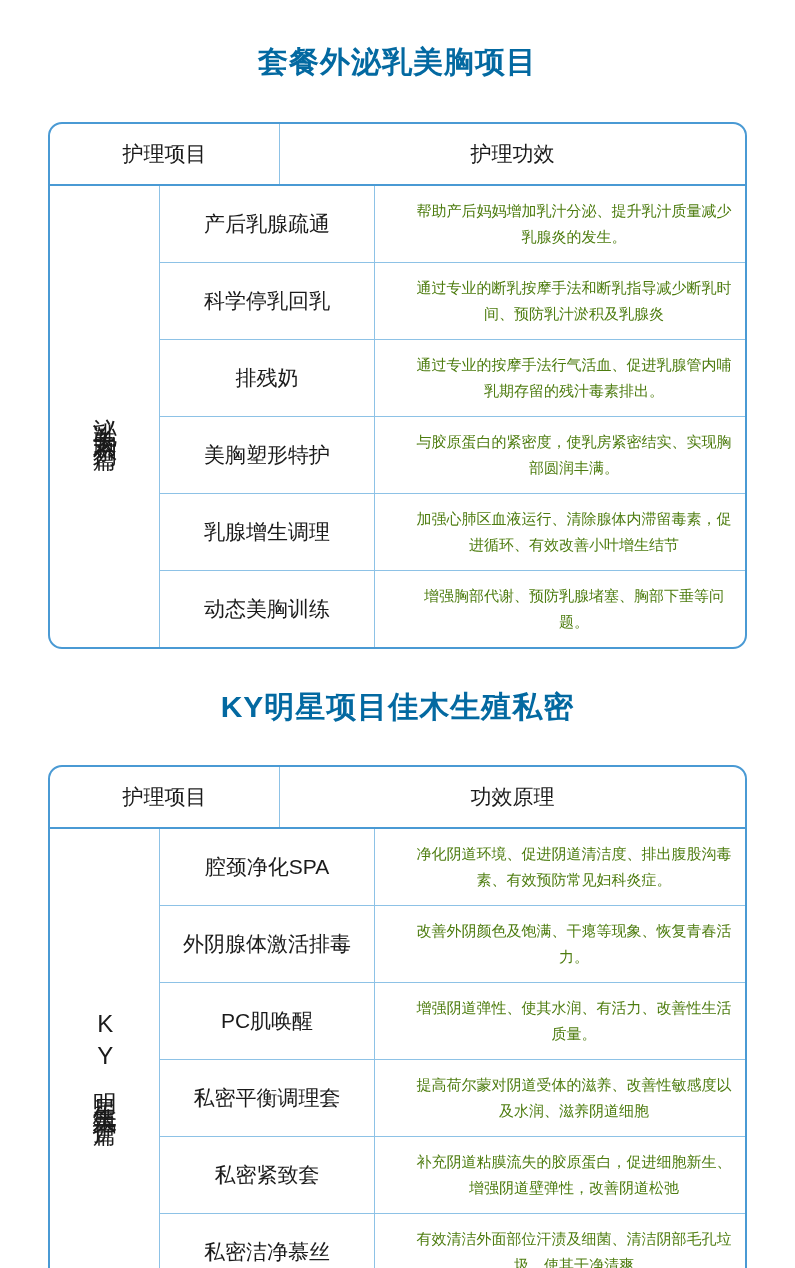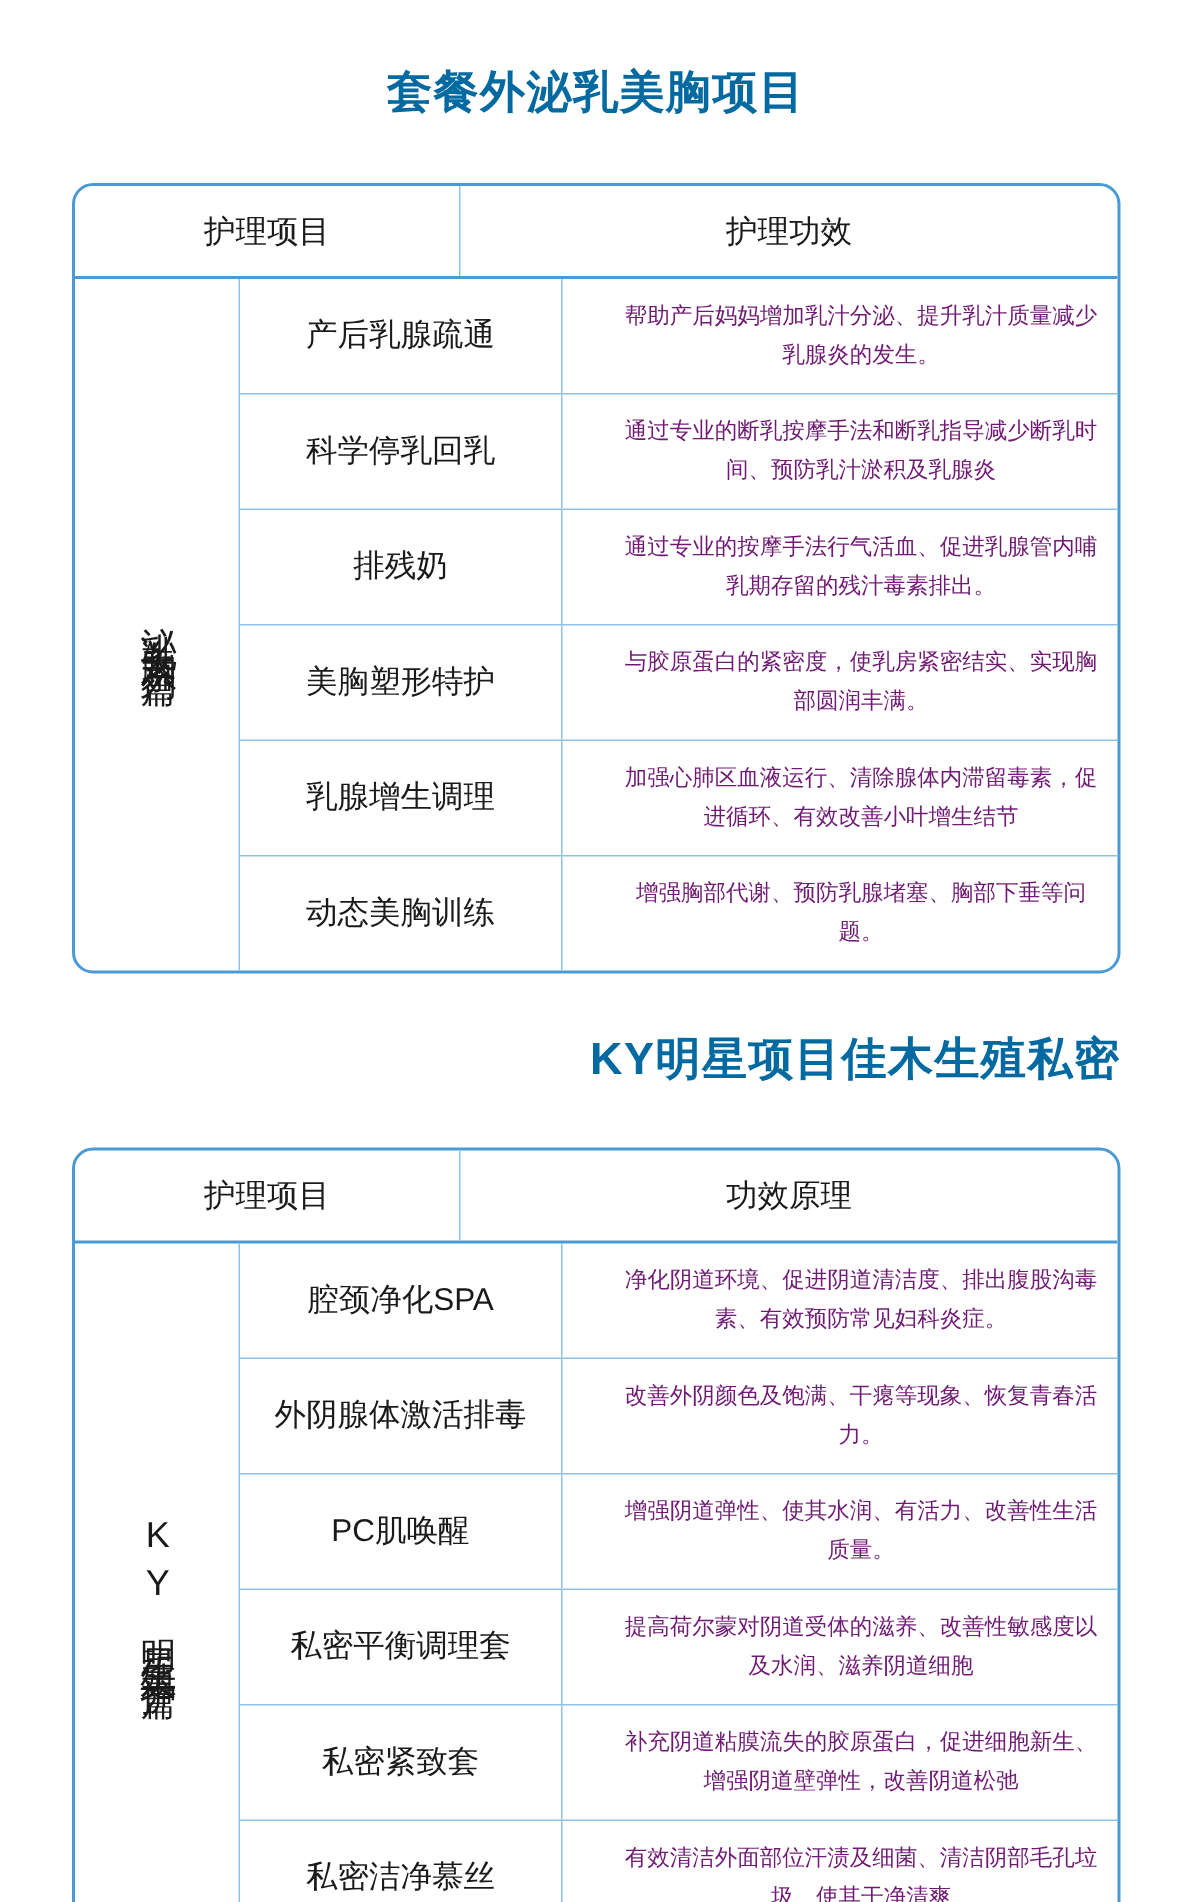--- a/index.html
+++ b/index.html
@@ -23,42 +23,42 @@
   }
   .section-title {
     text-align: center;
     color: #0369a1;
     font-size: 30px;
     font-weight: bold;
     letter-spacing: 1px;
     line-height: 1;
   }
   #section-1-title { padding-top: 22px; padding-bottom: 20px; }
-  #section-2-title { padding-top: 18px; padding-bottom: 18px; text-align: right; }
+  #section-2-title { padding-top: 18px; padding-bottom: 18px; }
 
   .care-table {
     border: 2px solid #4a9ad4;
     border-radius: 14px;
     overflow: hidden;
     background: #fff;
   }
   .thead {
     display: flex;
     border-bottom: 2px solid #4a9ad4;
     height: 60px;
   }
   .th {
     display: flex;
     align-items: center;
     justify-content: center;
     font-size: 21px;
     color: #1a1a1a;
   }
   .th-left {
-    width: 257px;
+    width: 230px;
     border-right: 1px solid #8dc2e6;
     box-sizing: border-box;
   }
   .th-right {
     flex: 1;
   }
   .tbody {
     display: flex;
   }
   .rowcat {
@@ -106,21 +106,21 @@
   .cell-desc {
     flex: 1;
     box-sizing: border-box;
     display: flex;
     align-items: center;
     justify-content: center;
     font-size: 15px;
     line-height: 1.7;
     text-align: center;
     padding: 8px 12px;
-    color: #701a75;
+    color: #4d7c0f;
   }
 </style>
 </head>
 <body>
 
 <div class="page">
 
   <h2 class="section-title" id="section-1-title">套餐外泌乳美胸项目</h2>
 
   <div class="care-table">

